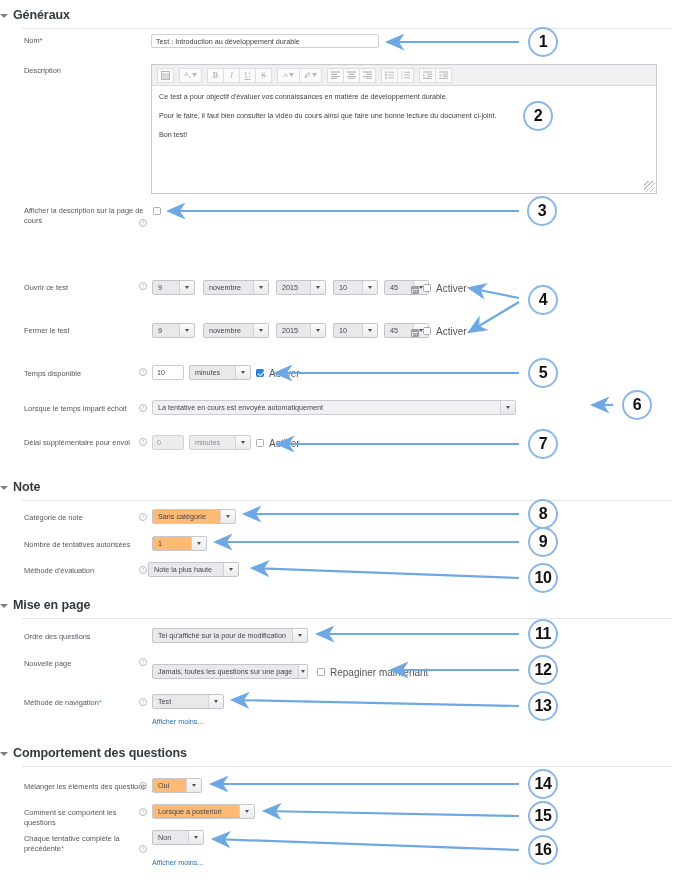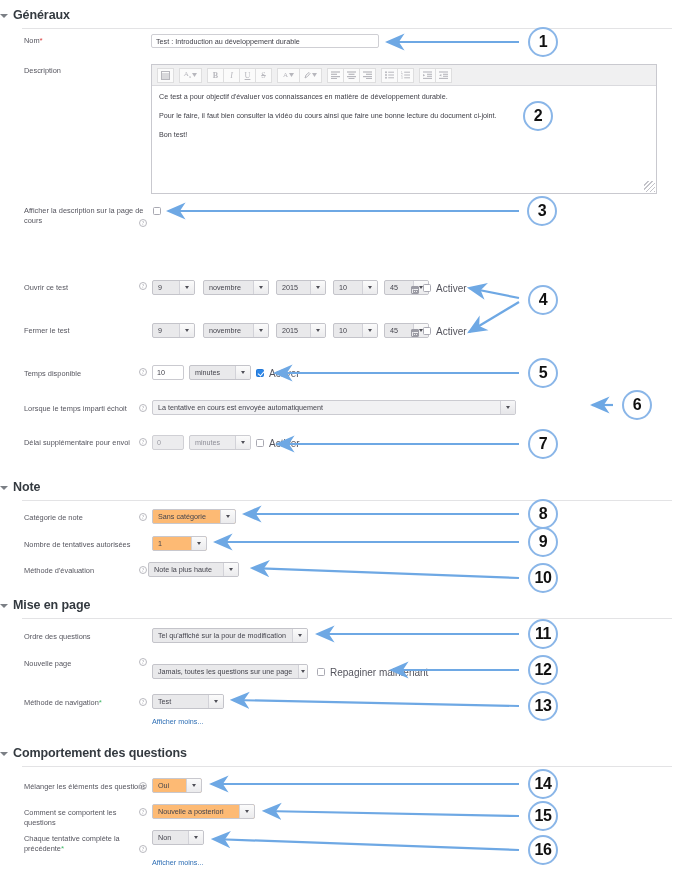--- a/index.html
+++ b/index.html
@@ -586,21 +586,21 @@
       <span class="btn">
           <i></i>
         </span>
     </div>
   </div>
 
   <div class="row" style="top:808px;">
     <div class="lbl" style="width:126px;">Comment se comportent les questions</div>
     <div class="help" style="left:139px; top:0px;">?</div>
     <div class="sel" style="left:152px; top:-4px; width:103px;">
-      <span class="v">Nouvelle a posteriori</span>
+      <span class="v">Lorsque a posteriori</span>
       <span class="btn">
           <i></i>
         </span>
     </div>
   </div>
 
   <div class="row" style="top:834px;">
     <div class="lbl" style="width:128px;"><span>Chaque tentative complète la précédente</span><span class="req-green">*</span></div>
     <div class="help" style="left:139px; top:11px;">?</div>
     <div class="sel grey" style="left:152px; top:-4px; width:52px;">

